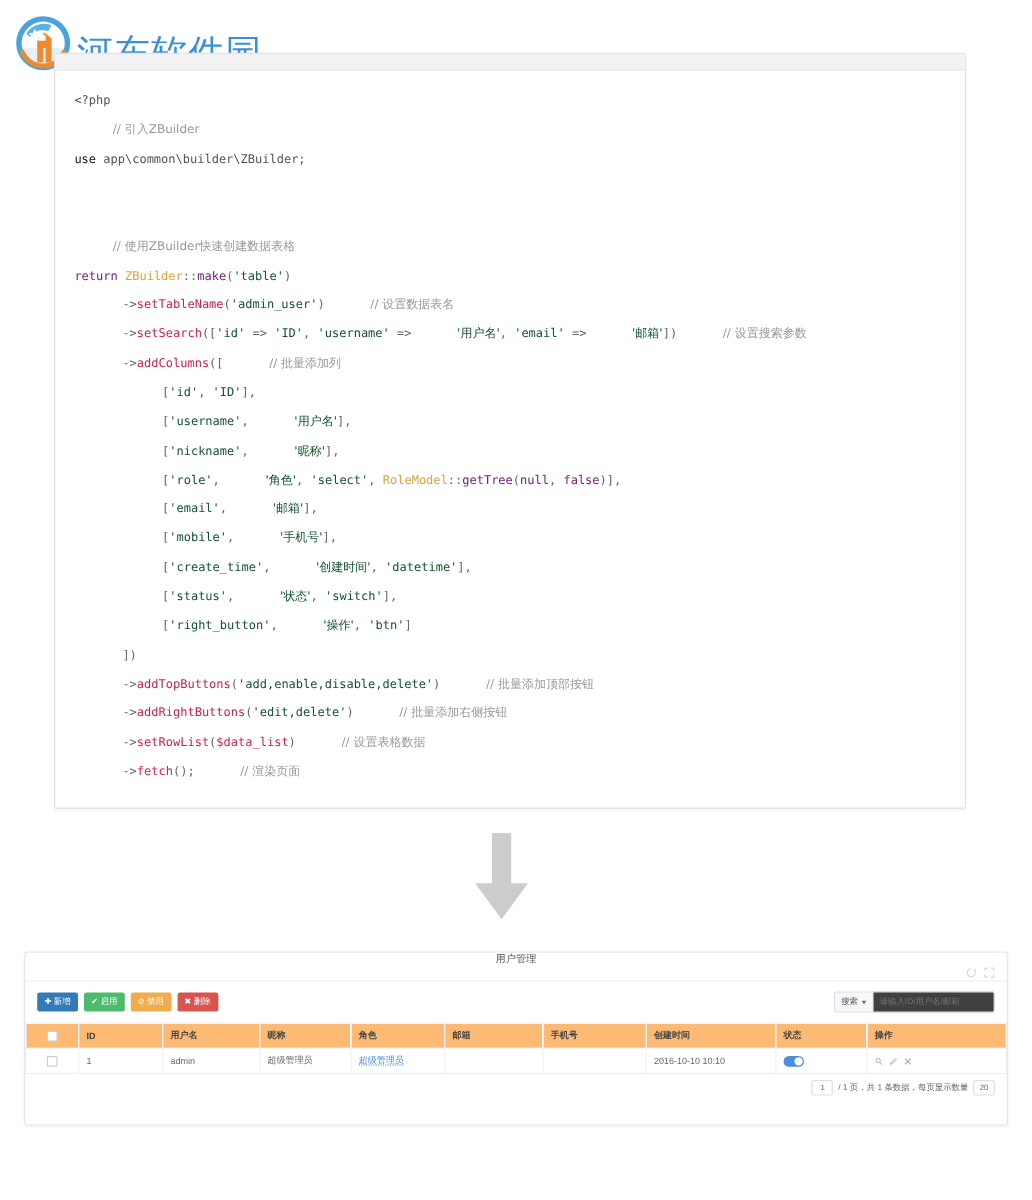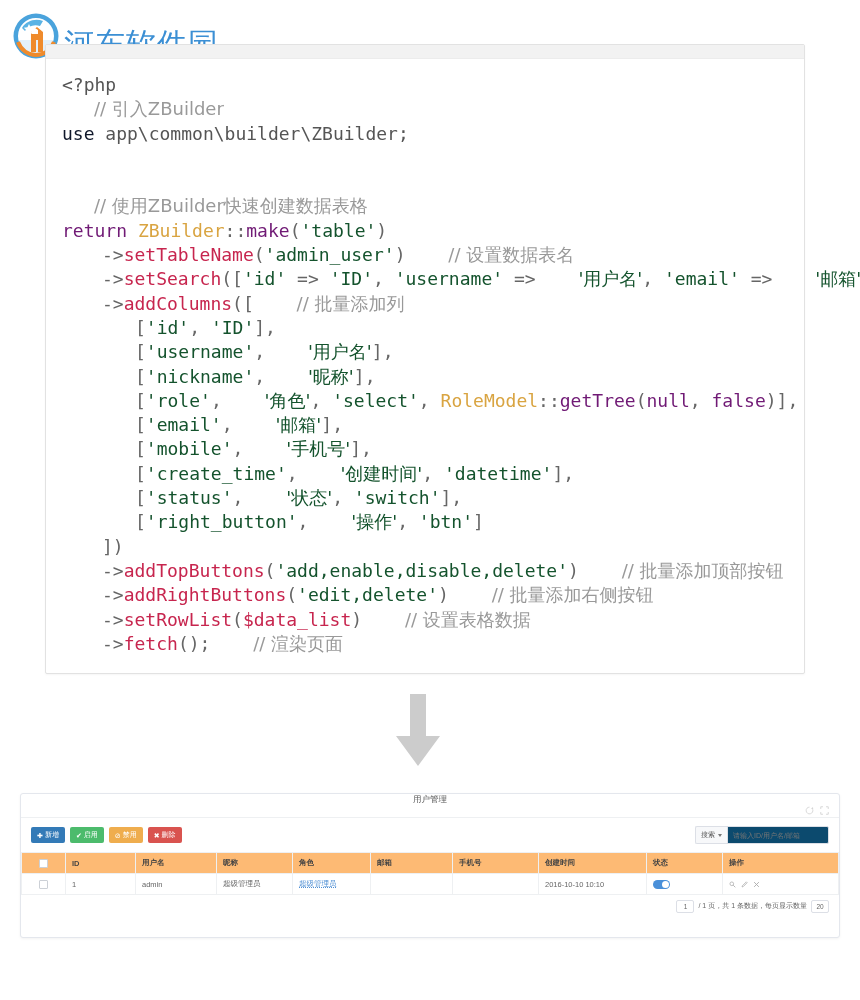--- a/index.html
+++ b/index.html
@@ -34,21 +34,21 @@
     position:absolute; left:45px; top:44px; width:760px; height:630px;
     background:#fff; border:1px solid #e2e2e2; border-radius:2px;
     box-shadow: 0 1px 2px rgba(0,0,0,.04);
   }
   .code-panel-bar {
     height: 14px; background:#f2f2f2; border-bottom:1px solid #ececec;
   }
   .code-body {
     padding: 14px 16px 10px 16px;
     font-family:"DejaVu Sans Mono","Liberation Mono",monospace;
-    font-size: 18px;
+    font-size: 10px;
     line-height: 24.3px;
     color:#555;
     white-space: pre;
   }
   .cl { display:block; height:24.3px; }
   .ind1 { padding-left: 40px; }
   .ind2 { padding-left: 73px; }
 
   
   .t-kw      { color:#701a75; }          
@@ -96,21 +96,21 @@
   .btn-delete { background:#d9534f; }
 
   .search-wrap { margin-left:auto; display:flex; align-items:stretch; height:18px; }
   .search-drop {
     border:1px solid #dcdfe6; border-right:none; background:#f7f8fa;
     font-size:7px; color:#555; padding:0 5px; display:flex; align-items:center;
     border-radius:2px 0 0 2px; gap:3px; cursor:pointer; white-space:nowrap;
   }
   .caret { width:0;height:0;border-left:2.5px solid transparent;border-right:2.5px solid transparent;border-top:3px solid #777; }
   .search-input {
-    border:1px solid #dcdfe6; background:#0c4a6e; width:102px;
+    border:1px solid #dcdfe6; background:#404040; width:102px;
     font-size:7px; color:#999; padding:0 5px; border-radius:0 2px 2px 0;
     font-family:"Liberation Sans",sans-serif; outline:none;
   }
 
   
   table.grid { width:100%; border-collapse:collapse; table-layout:fixed; }
   table.grid th, table.grid td {
     border:1px solid #eef0f2; font-size:7.5px; color:#555;
     height:21px; padding:0 6px; text-align:left; font-weight:normal;
     overflow:hidden; white-space:nowrap;

